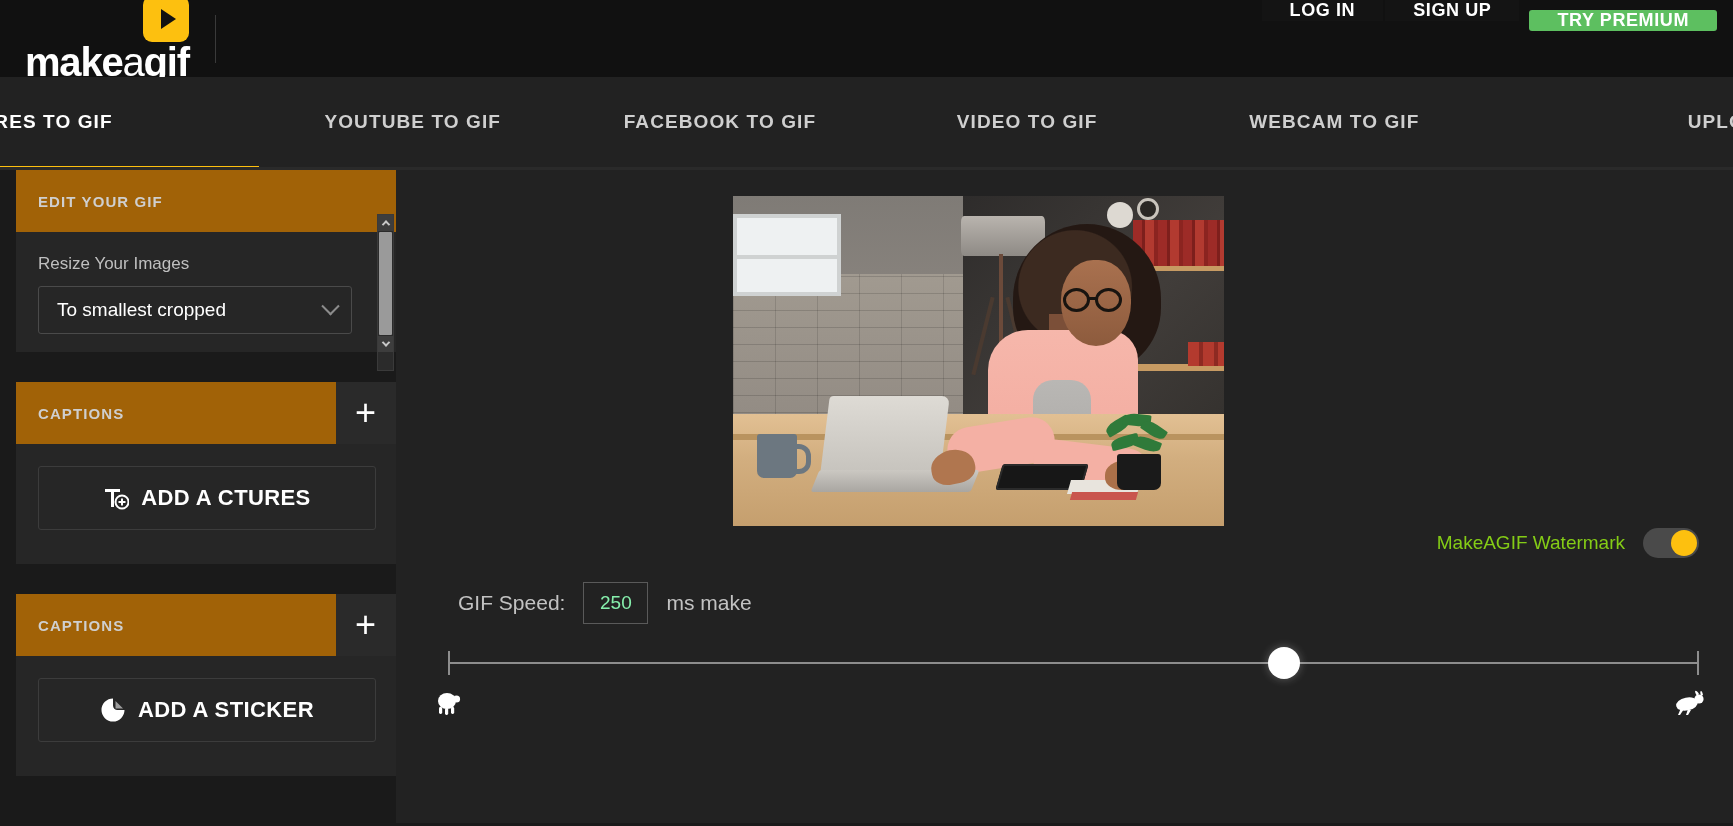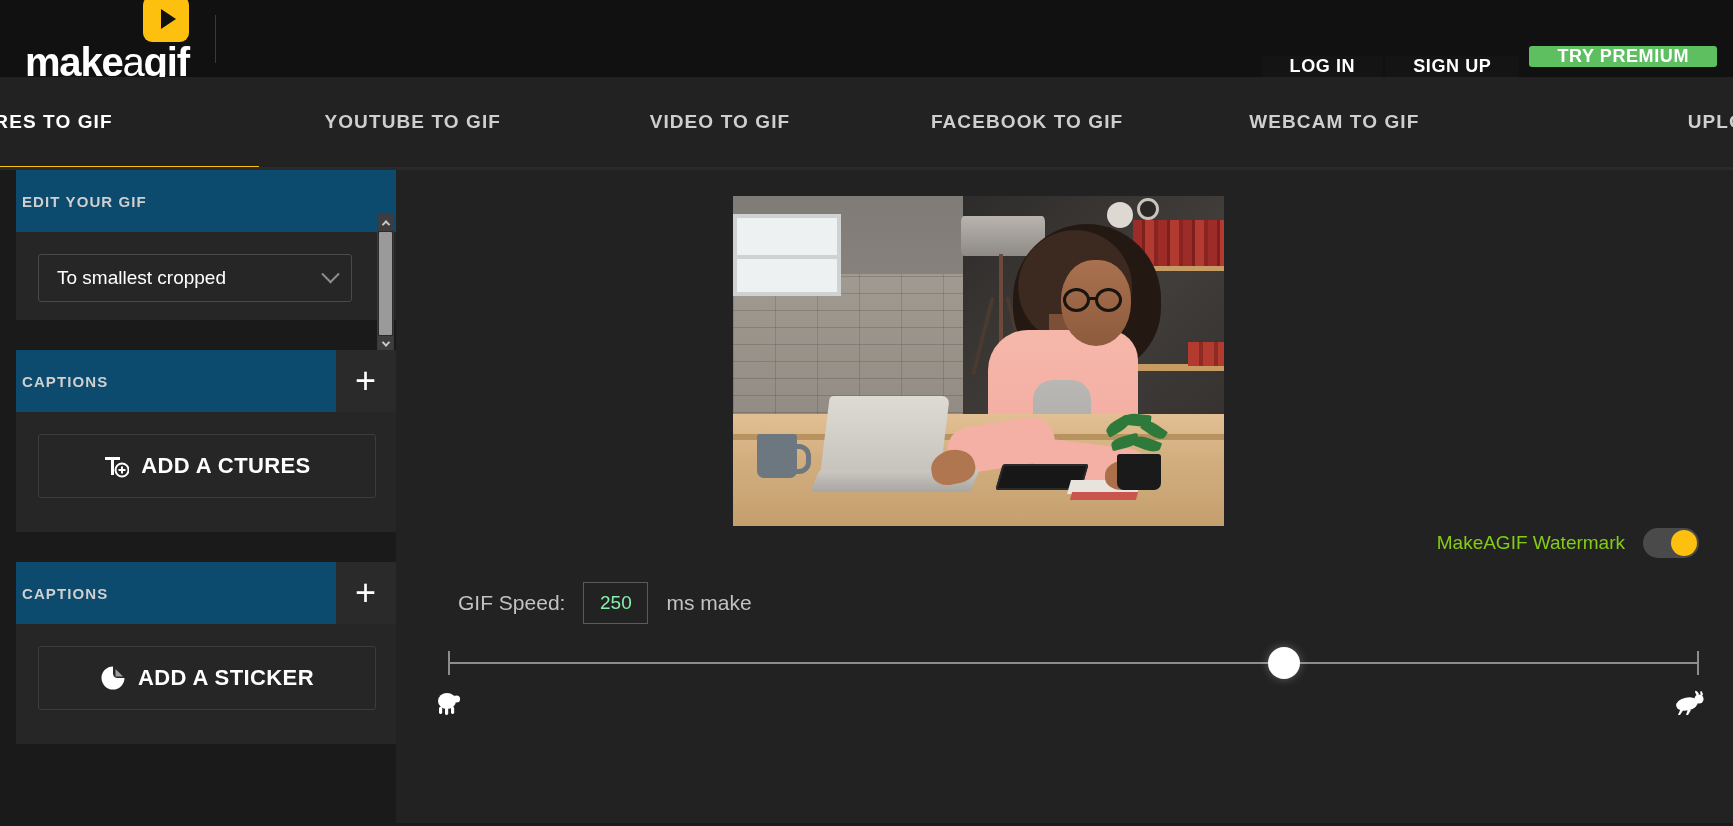--- a/index.html
+++ b/index.html
@@ -39,21 +39,21 @@
     font-size:40px; font-weight:bold; color:#ffffff;
     letter-spacing:-1.2px; line-height:1;
   }
   .logo-text .thin { font-weight:normal; }
   .logo-divider {
     width:1px; height:48px; background:#3a3a3a;
     margin-left:26px;
   }
 
   .topnav {
-    margin-left:auto; display:flex; align-items:flex-end; height:100%;
+    margin-left:auto; display:flex; align-items:flex-start; height:100%;
   }
   .topnav-link {
     display:flex; align-items:center; padding:0 28px;
     color:#ffffff; font-size:18px; font-weight:bold;
     letter-spacing:0.6px; cursor:pointer;
     background:#141414;
     margin:0 0;
   }
   .topnav-gap { width:2px; }
   .btn-premium {
@@ -92,23 +92,23 @@
 
   
   .sidebar {
     width:396px; flex:0 0 396px;
     background:#1a1a1a;
     padding-left:16px;
     display:flex; flex-direction:column;
   }
   .panel { background:#262626; }
   .panel-head {
-    background:#0c4a6e; height:62px;
+    background:#a16207; height:62px;
     display:flex; align-items:center;
-    padding-left:6px;
+    padding-left:22px;
     color:#cfcfcf; font-size:15px; font-weight:bold; letter-spacing:1.1px;
     position:relative;
   }
   .panel-head .plus {
     margin-left:auto; width:60px; height:62px;
     background:#2a2a2a;
     display:flex; align-items:center; justify-content:center;
     color:#ffffff; font-size:36px; font-weight:300; line-height:1;
     cursor:pointer;
   }
@@ -311,35 +311,36 @@
     <div class="topnav-link">LOG IN</div>
     <div class="topnav-gap"></div>
     <div class="topnav-link">SIGN UP</div>
     <div class="btn-premium">TRY PREMIUM</div>
   </div>
 </div>
 
 <div class="tabbar">
   <div class="tab first active">CTURES TO GIF</div>
   <div class="tab">YOUTUBE TO GIF</div>
+  <div class="tab">FACEBOOK TO GIF</div>
   <div class="tab">VIDEO TO GIF</div>
-  <div class="tab">FACEBOOK TO GIF</div>
   <div class="tab">WEBCAM TO GIF</div>
   <div class="tab last">UPLOAD A</div>
 </div>
 
 <div class="stage">
 
   <div class="sidebar">
 
     <div class="panel">
       <div class="panel-head">
         <span>EDIT YOUR GIF</span>
       </div>
       <div class="panel-body">
+        <div class="field-label">Resize Your Images</div>
         <div class="select-box">
           <span>To smallest cropped</span>
           <span class="chev"></span>
         </div>
         <div class="scrolltrack">
           <div class="scroll-arrow up">
               <i></i>
             </div>
           <div class="scroll-thumb"></div>
           <div class="scroll-arrow down">

